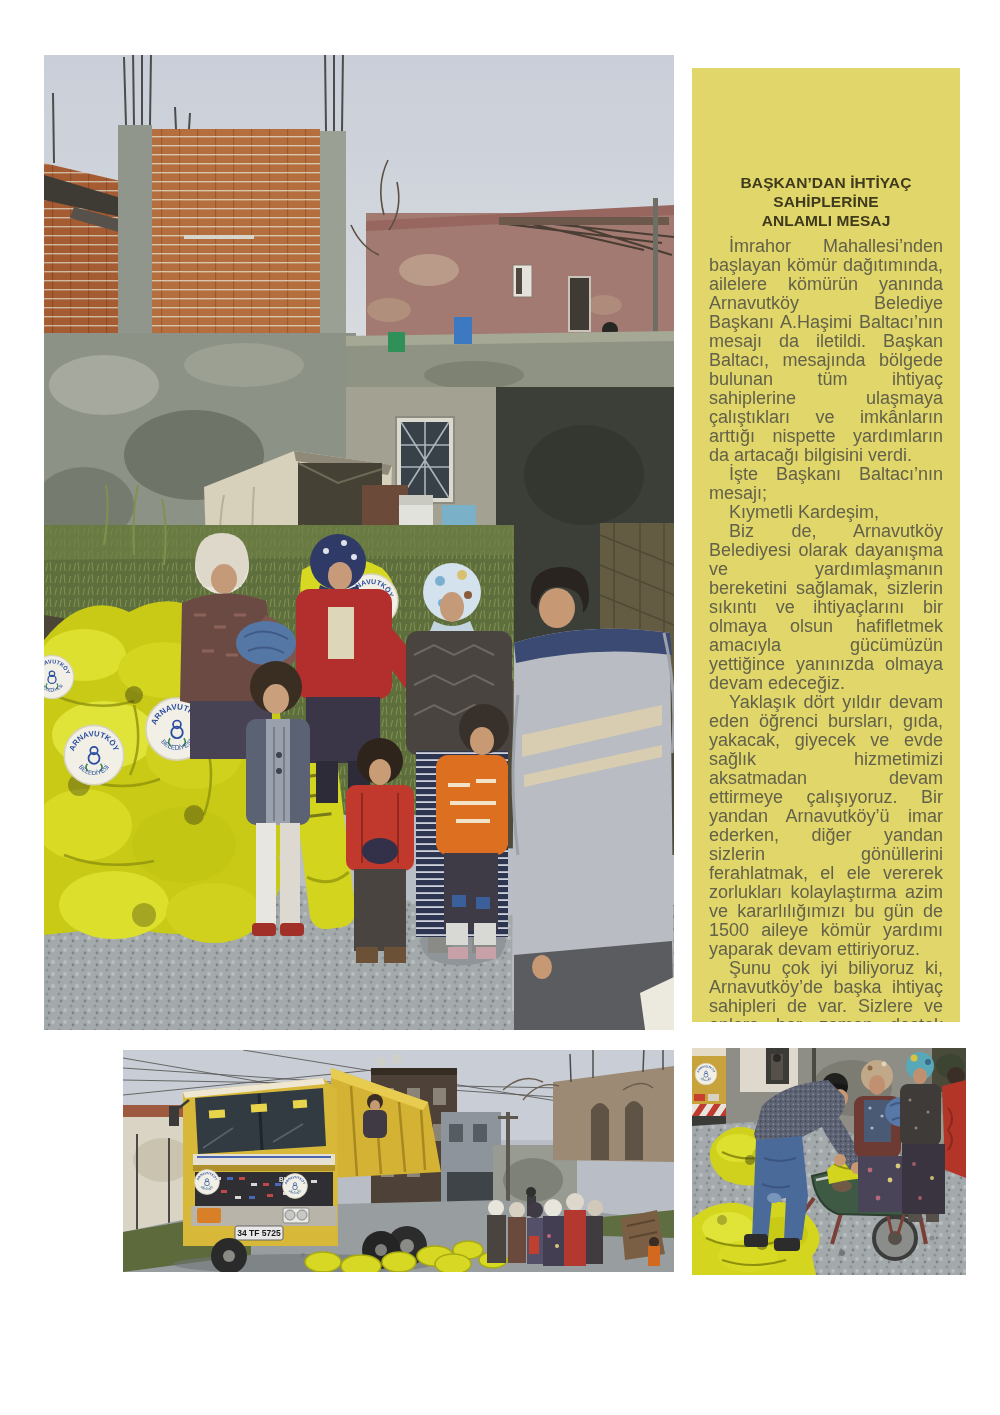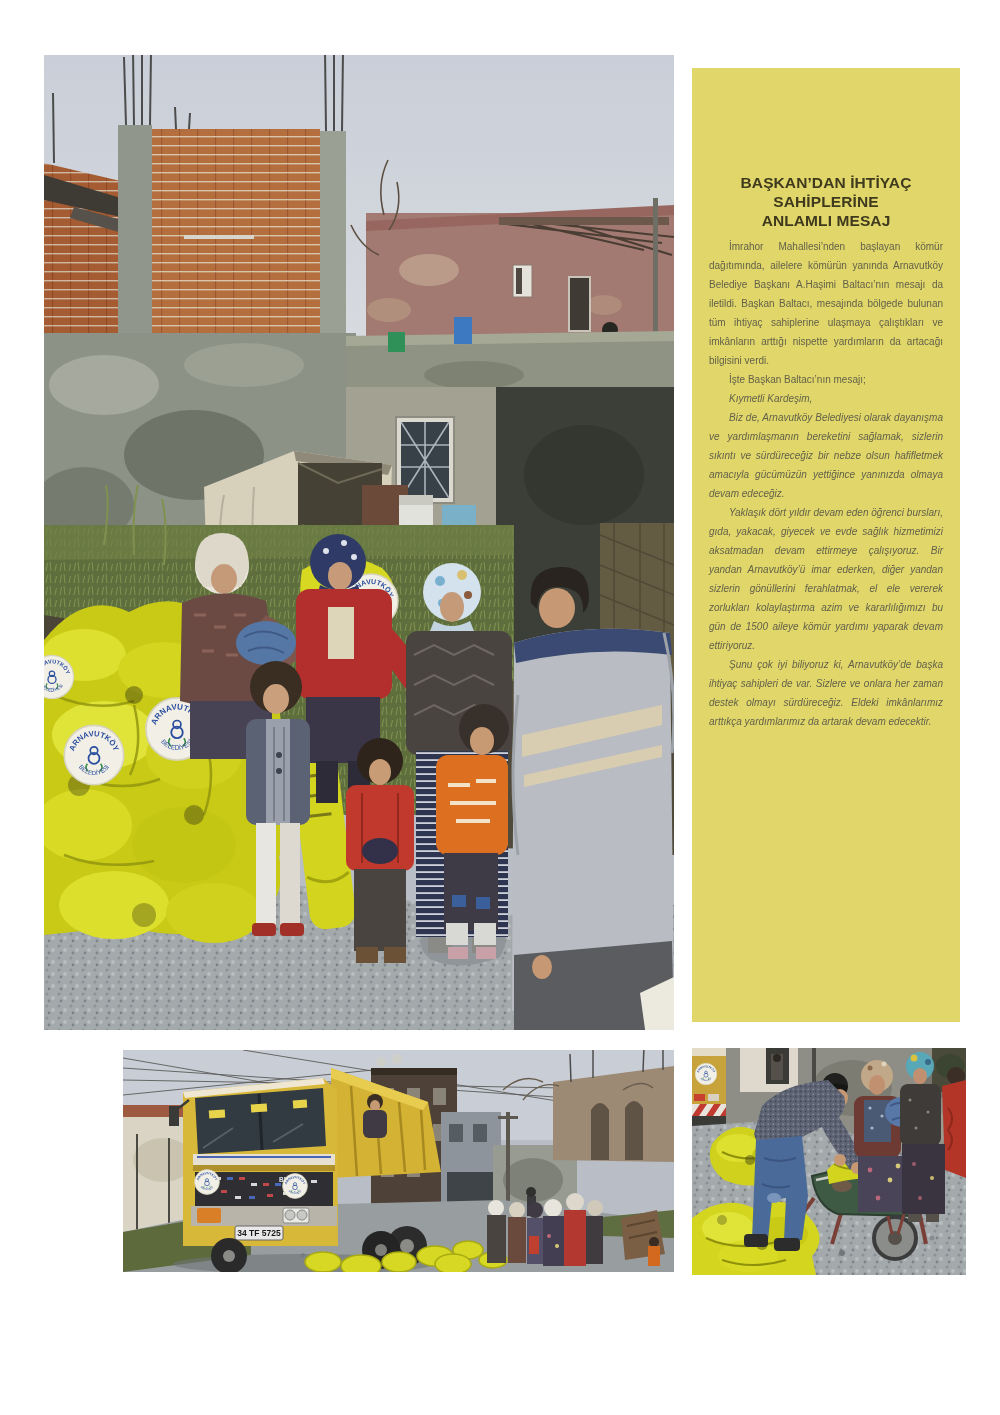--- a/index.html
+++ b/index.html
@@ -7,23 +7,23 @@
   .page{position:relative;width:1000px;height:1415px;background:#fff;overflow:hidden;margin-left:36px;}
   .photo{position:absolute;overflow:hidden;background:#b9bec6;}
   .photo svg{display:block;width:100%;height:100%;}
   #main-photo{left:8px;top:55px;width:630px;height:975px;}
   #truck-photo{left:87px;top:1050px;width:551px;height:222px;}
   #barrow-photo{left:656px;top:1048px;width:274px;height:227px;}
   .msg-box{position:absolute;left:656px;top:68px;width:268px;height:954px;background:#e0d66a;
            box-sizing:border-box;padding:105px 17px 0 17px;overflow:hidden;}
   .msg-box h2{margin:0 0 7px 0;font-size:15.5px;line-height:19px;font-weight:bold;
               text-align:center;color:#3f3a1d;letter-spacing:0.1px;}
-  .msg-box p{margin:0;font-size:10px;line-height:19px;color:#63614a;text-align:justify;
+  .msg-box p{margin:0;font-size:18px;line-height:19px;color:#63614a;text-align:justify;
              text-indent:20px;}
-  .msg-box p.italic{font-style:italic;}
+  .msg-box p.italic{}
   .footer{position:absolute;left:0;top:1290px;width:1000px;height:80px;}
 </style>
 </head>
 <body>
 
 <div class="page">
 
   <div class="photo" id="main-photo">
   <svg viewBox="0 0 630 975" preserveAspectRatio="none">
     <defs>
@@ -291,23 +291,23 @@
     </g>
   </svg>
   </div>
 
   <aside class="msg-box">
     <h2>
       <span>BAŞKAN’DAN İHTİYAÇ SAHİPLERİNE</span><br>
       <span>ANLAMLI MESAJ</span>
     </h2>
     <p>İmrahor Mahallesi’nden başlayan kömür dağıtımında, ailelere kömürün yanında Arnavutköy Belediye Başkanı A.Haşimi Baltacı’nın mesajı da iletildi. Başkan Baltacı, mesajında bölgede bulunan tüm ihtiyaç sahiplerine ulaşmaya çalıştıkları ve imkânların arttığı nispette yardımların da artacağı bilgisini verdi.</p>
-    <p>İşte Başkan Baltacı’nın mesajı;</p>
+    <p>İşte Başkanı Baltacı’nın mesajı;</p>
     <p class="italic">Kıymetli Kardeşim,</p>
-    <p class="italic">Biz de, Arnavutköy Belediyesi olarak dayanışma ve yardımlaşmanın bereketini sağlamak, sizlerin sıkıntı ve sürdüreceğiz bir nebze olsun hafifletmek amacıyla gücümüzün yettiğince yanınızda olmaya devam edeceğiz.</p>
+    <p class="italic">Biz de, Arnavutköy Belediyesi olarak dayanışma ve yardımlaşmanın bereketini sağlamak, sizlerin sıkıntı ve ihtiyaçlarını bir olmaya olsun hafifletmek amacıyla gücümüzün yettiğince yanınızda olmaya devam edeceğiz.</p>
     <p class="italic">Yaklaşık dört yıldır devam eden öğrenci bursları, gıda, yakacak, giyecek ve evde sağlık hizmetimizi aksatmadan devam ettirmeye çalışıyoruz. Bir yandan Arnavutköy’ü imar ederken, diğer yandan sizlerin gönüllerini ferahlatmak, el ele vererek zorlukları kolaylaştırma azim ve kararlılığımızı bu gün de 1500 aileye kömür yardımı yaparak devam ettiriyoruz.</p>
     <p class="italic">Şunu çok iyi biliyoruz ki, Arnavutköy’de başka ihtiyaç sahipleri de var. Sizlere ve onlara her zaman destek olmayı sürdüreceğiz. Eldeki imkânlarımız arttıkça yardımlarımız da artarak devam edecektir.</p>
 
   </aside>
 
   <div class="photo" id="truck-photo">
   <svg viewBox="0 0 551 222" preserveAspectRatio="none">
     <rect width="551" height="90" fill="#c9ced6"></rect>
     <g stroke="#5a5a58" stroke-width="0.9">
       <line x1="0" y1="18" x2="551" y2="55"></line>

